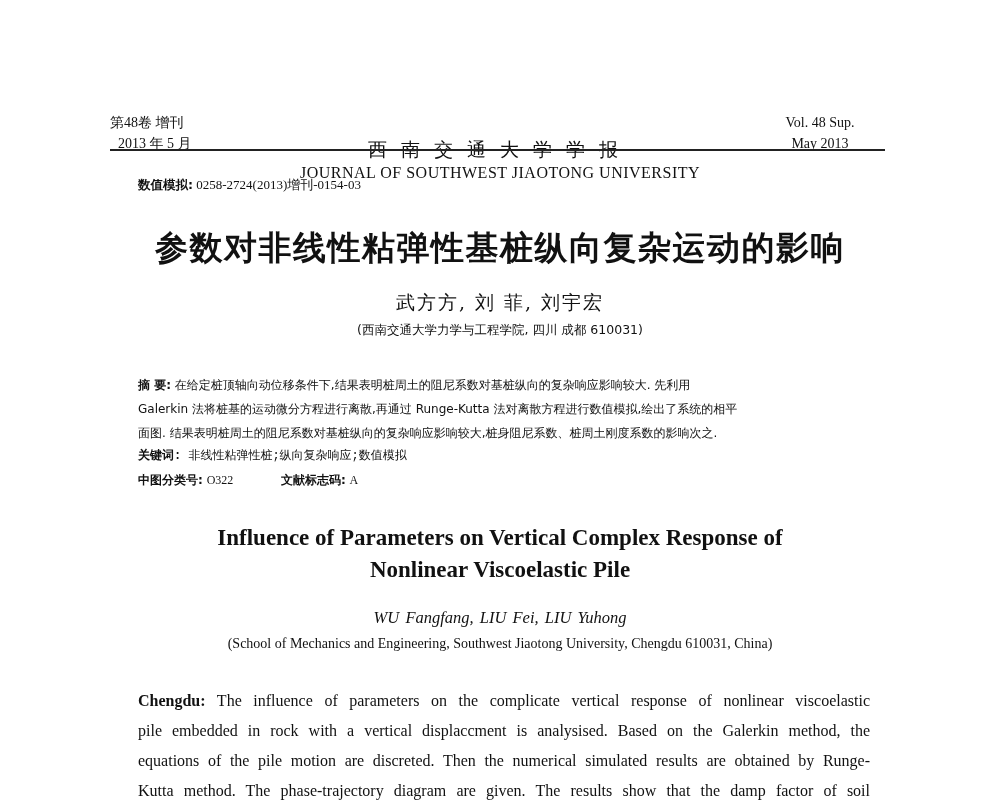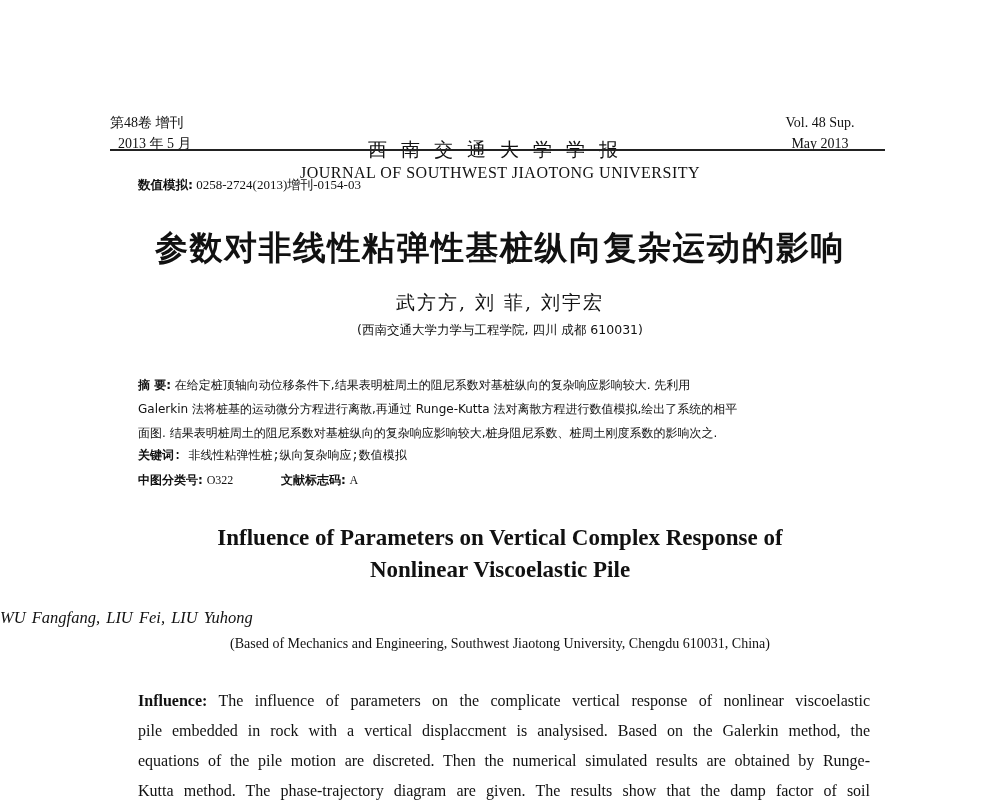--- a/index.html
+++ b/index.html
@@ -118,20 +118,21 @@
   .en-title {
     left: 0; width: 1000px; top: 522px;
     text-align: center;
     font-family: "Liberation Serif", serif;
     font-weight: bold;
     font-size: 23px;
     line-height: 32px;
   }
   .en-authors {
     left: 0; width: 1000px; top: 608px;
+    text-align: center;
     font-family: "Liberation Serif", serif;
     font-style: italic;
     font-size: 16.5px;
     word-spacing: 2px;
   }
   .en-affil {
     left: 0; width: 1000px; top: 636px;
     text-align: center;
     font-family: "Liberation Serif", serif;
     font-size: 14px;
@@ -196,20 +197,20 @@
   <span class="gap"></span>
   <span class="lbl">文献标志码:</span>
   <span class="val">A</span>
 </div>
 
 <div class="abs en-title">
   <div>Influence of Parameters on Vertical Complex Response of</div>
   <div>Nonlinear Viscoelastic Pile</div>
 </div>
 <div class="abs en-authors">WU Fangfang,  LIU Fei,  LIU Yuhong</div>
-<div class="abs en-affil">(Based of Mechanics and Engineering, Southwest Jiaotong University, Chengdu 610031, China)</div>
+<div class="abs en-affil">(School of Mechanics and Engineering, Southwest Jiaotong University, Chengdu 610031, China)</div>
 
 <div class="abs en-abs">
-  <span class="line"><span class="lbl">Influence:</span> <span>The influence of parameters on the complicate vertical response of nonlinear viscoelastic</span></span>
+  <span class="line"><span class="lbl">Chengdu:</span> <span>The influence of parameters on the complicate vertical response of nonlinear viscoelastic</span></span>
   <span class="line">pile embedded in rock with a vertical displaccment is analysised. Based on the Galerkin method, the</span>
   <span class="line">equations of the pile motion are discreted. Then the numerical simulated results are obtained by Runge-</span>
   <span class="line">Kutta method. The phase-trajectory diagram are given. The results show that the damp factor of soil</span>
 </div>
 
 </body></html>

